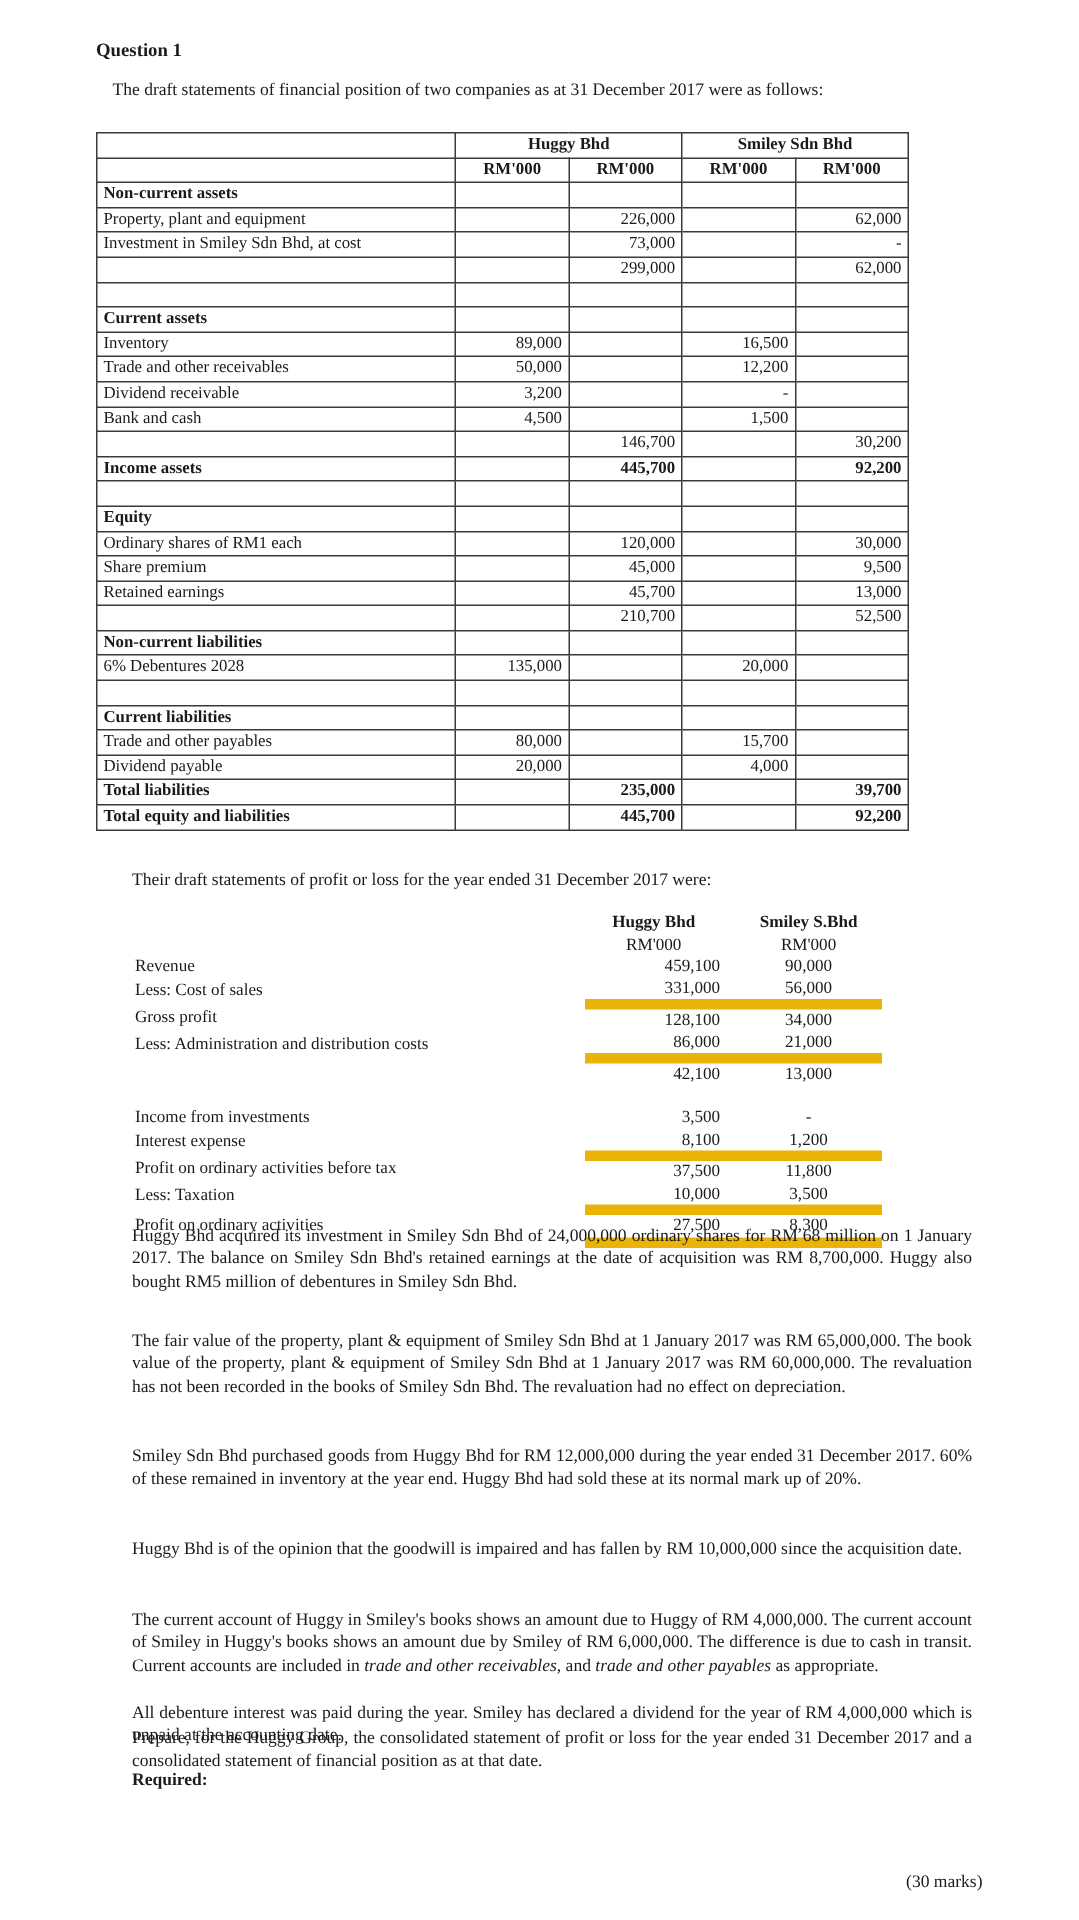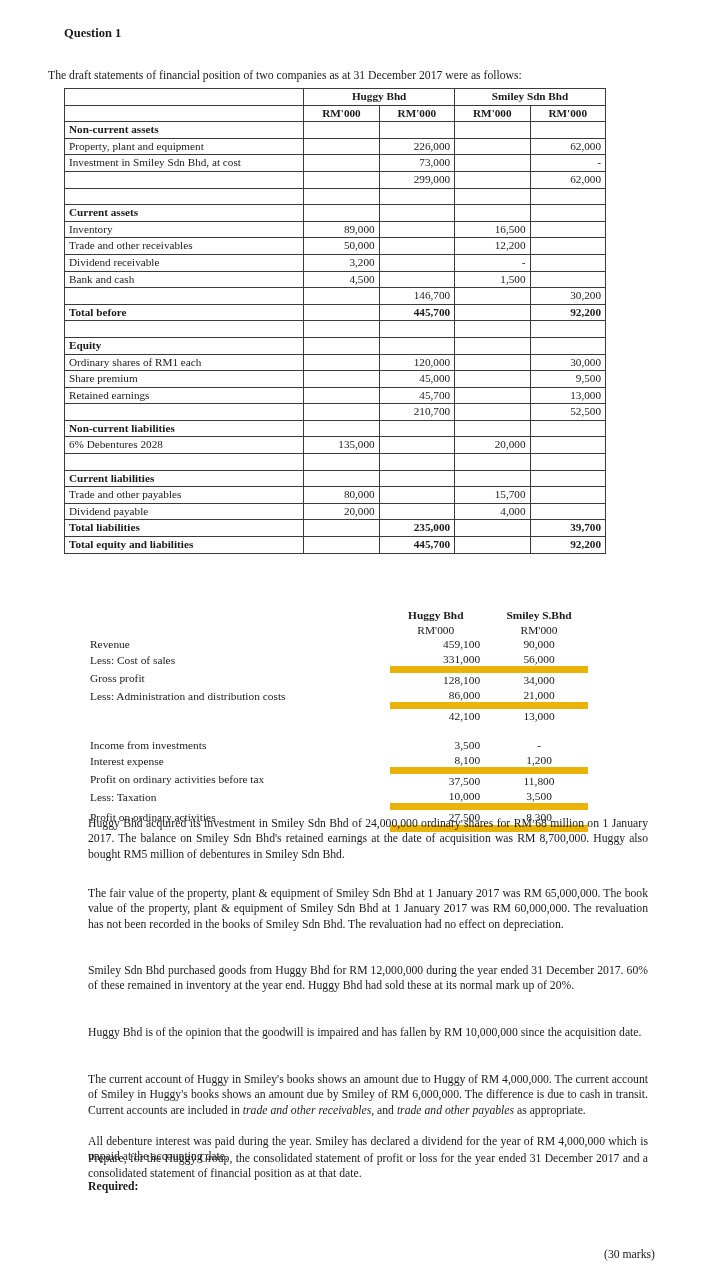--- a/index.html
+++ b/index.html
@@ -25,27 +25,26 @@
   }
   .q-title {
     position: absolute;
     left: 64px;
     top: 26px;
     font-weight: bold;
     font-size: 12.5px;
   }
   .intro {
     position: absolute;
-    left: 48px;
+    left: 75px;
     top: 52px;
     width: 590px;
     font-size: 11.7px;
     line-height: 15.5px;
     text-align: justify;
-    margin-top: 16px;
   }
 
   
   table.sofp {
     position: absolute;
     left: 64px;
     top: 88px;
     width: 542px;
     border-collapse: collapse;
     font-size: 11.2px;
@@ -213,21 +212,21 @@
           <td class="num">&nbsp;</td>
         </tr>
         <tr>
           <td class="lbl">&nbsp;</td>
           <td class="num">&nbsp;</td>
           <td class="num">146,700</td>
           <td class="num">&nbsp;</td>
           <td class="num">30,200</td>
         </tr>
         <tr>
-          <td class="lbl bold">Total before</td>
+          <td class="lbl bold">Income assets</td>
           <td class="num bold">&nbsp;</td>
           <td class="num bold">445,700</td>
           <td class="num bold">&nbsp;</td>
           <td class="num bold">92,200</td>
         </tr>
         <tr>
           <td class="lbl">&nbsp;</td>
           <td class="num">&nbsp;</td>
           <td class="num">&nbsp;</td>
           <td class="num">&nbsp;</td>
@@ -320,20 +319,21 @@
         <tr>
           <td class="lbl bold">Total equity and liabilities</td>
           <td class="num bold">&nbsp;</td>
           <td class="num bold">445,700</td>
           <td class="num bold">&nbsp;</td>
           <td class="num bold">92,200</td>
         </tr>
       </tbody>
   </table>
 
+  <div class="pl-intro">Their draft statements of profit or loss for the year ended 31 December 2017 were:</div>
 
   <table class="pl">
     <tbody id="pl-body">
         <tr>
           <td class="l">&nbsp;</td>
           <td class="hd c1">Huggy Bhd</td>
           <td class="hd c2">Smiley S.Bhd</td>
         </tr>
         <tr>
           <td class="l">&nbsp;</td>

